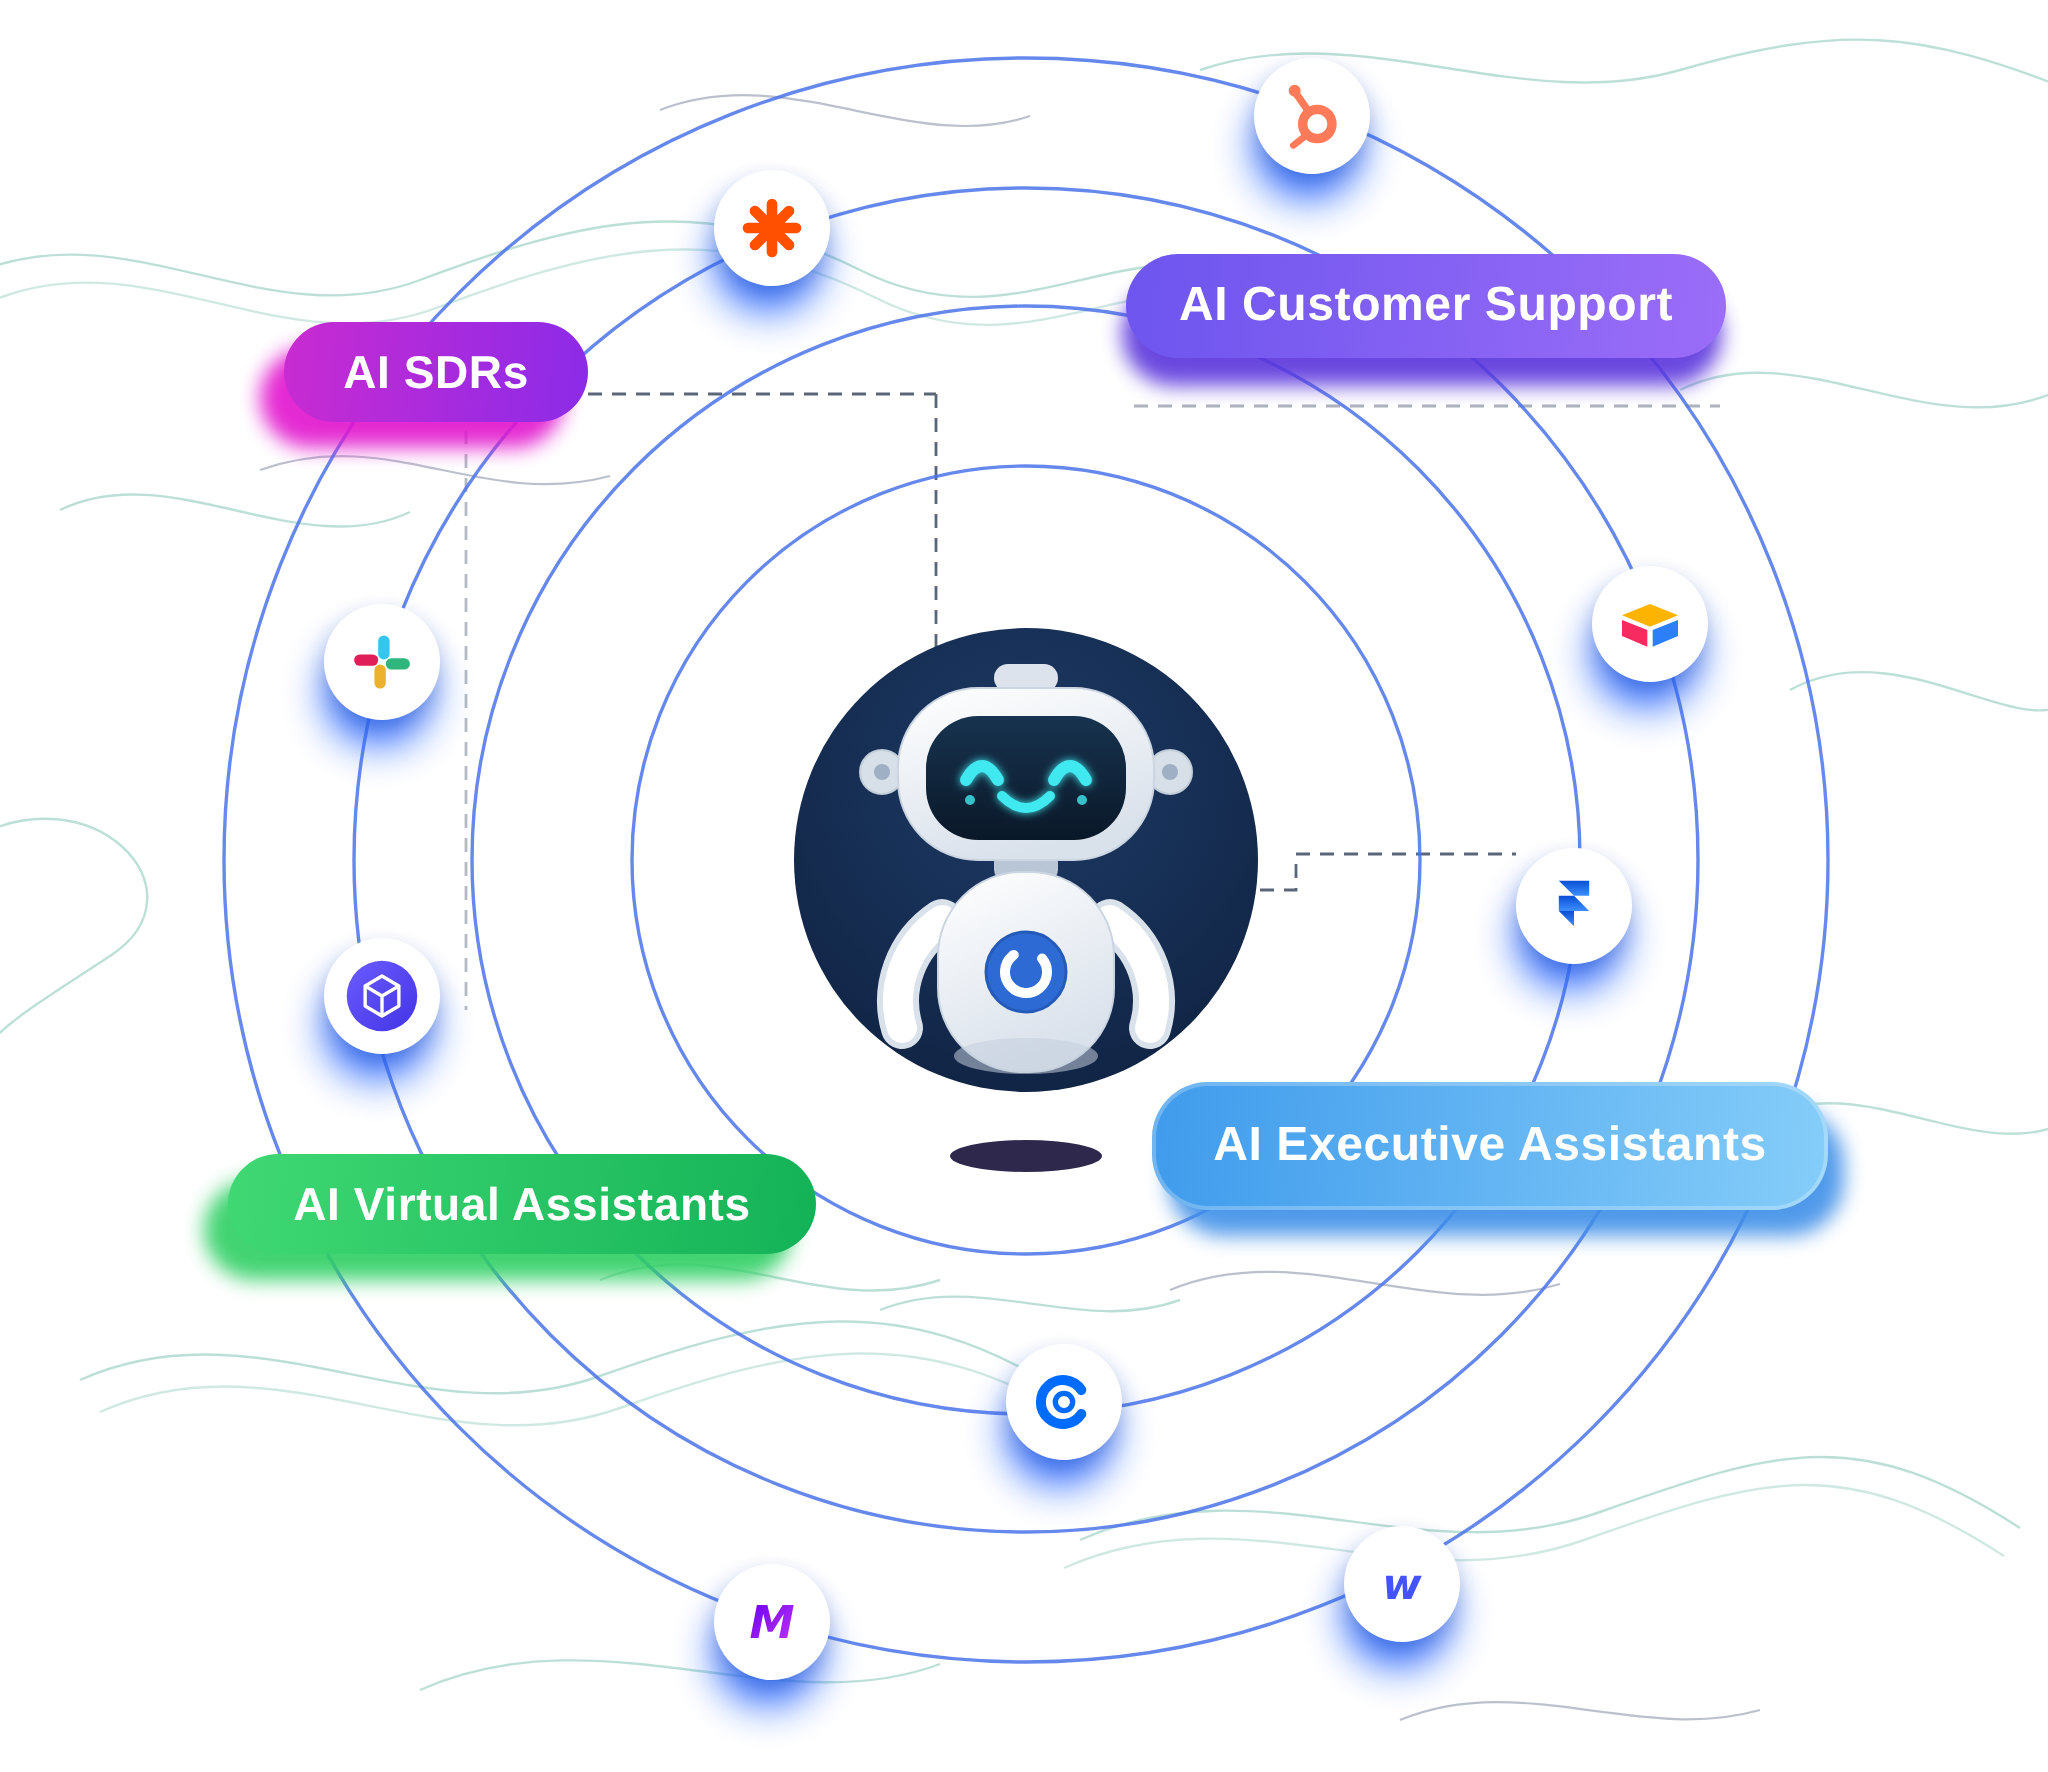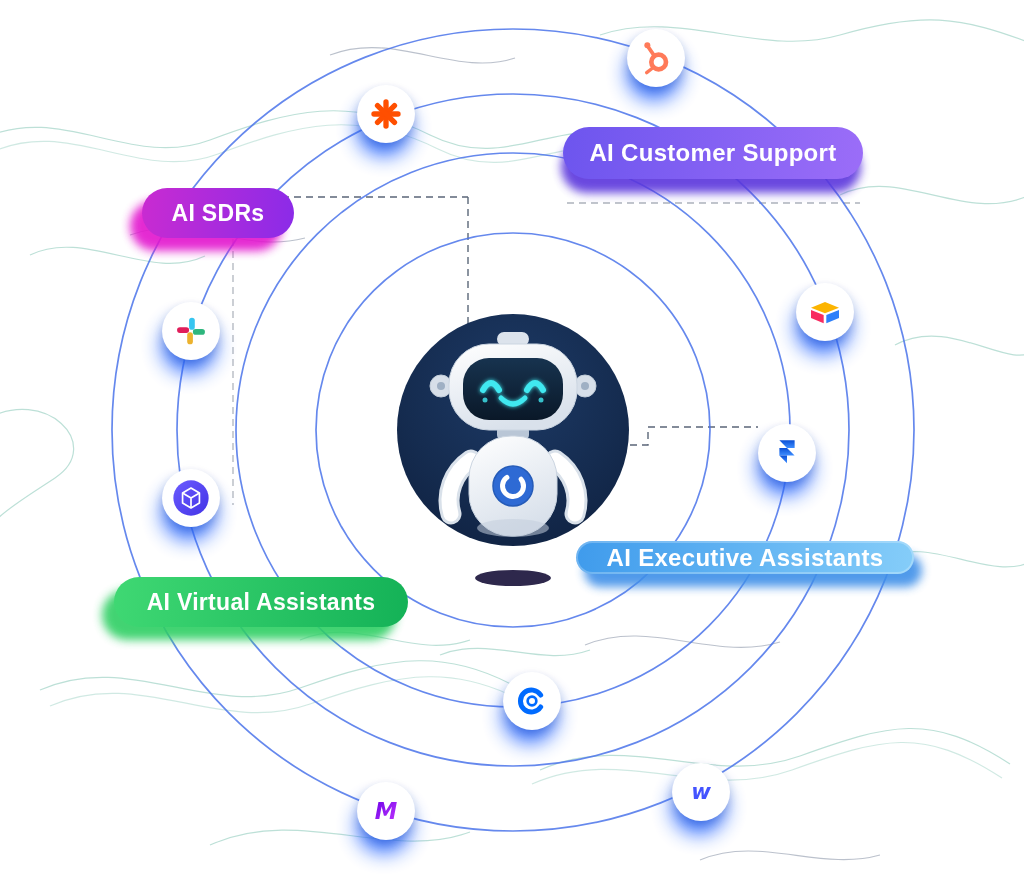--- a/index.html
+++ b/index.html
@@ -273,41 +273,41 @@
       <path d="M90,68 Q98,54 106,68" stroke-width="6"></path>
       <path d="M134,68 Q142,54 150,68" stroke-width="6"></path>
       <path d="M108,76 Q120,88 132,76" stroke-width="5"></path>
     </g>
     <g fill="#41E8F0" opacity="0.8">
       <circle cx="92" cy="78" r="2.5"></circle>
       <circle cx="148" cy="78" r="2.5"></circle>
     </g>
   </svg>
 
-  <div class="pill-wrap" style="left:142px;top:161px;width:152px;height:50px;margin-top:27px;">
+  <div class="pill-wrap" style="left:142px;top:161px;width:152px;height:50px;">
     <div class="pill-shadow sdr-shadow"></div>
     <div class="pill sdr-pill">
       <span>AI SDRs</span>
     </div>
   </div>
 
   <div class="pill-wrap" style="left:114px;top:577px;width:294px;height:50px;">
     <div class="pill-shadow virtual-shadow"></div>
     <div class="pill virtual-pill">
       <span>AI Virtual Assistants</span>
     </div>
   </div>
 
   <div class="pill-wrap" style="left:563px;top:127px;width:300px;height:52px;">
     <div class="pill-shadow support-shadow"></div>
     <div class="pill support-pill">
       <span>AI Customer Support</span>
     </div>
   </div>
 
-  <div class="pill-wrap" style="left:576px;top:541px;width:338px;height:33px;">
+  <div class="pill-wrap" style="left:576px;top:541px;width:338px;height:64px;">
     <div class="pill-shadow exec-shadow"></div>
     <div class="pill exec-pill">
       <span>AI Executive Assistants</span>
     </div>
   </div>
 
 </div>
 
 </body></html>

